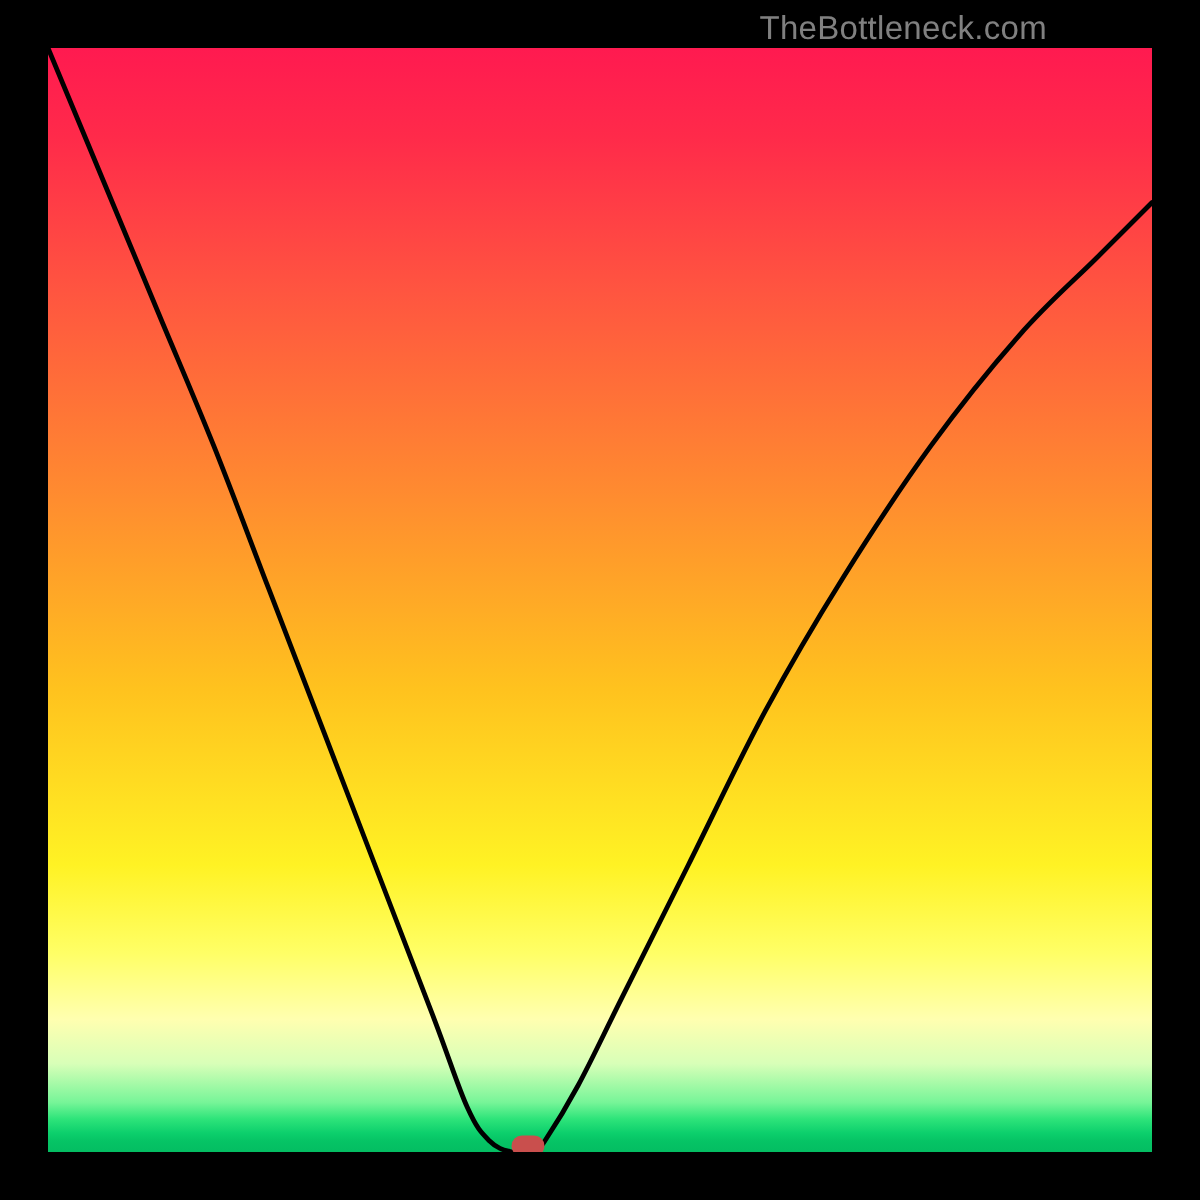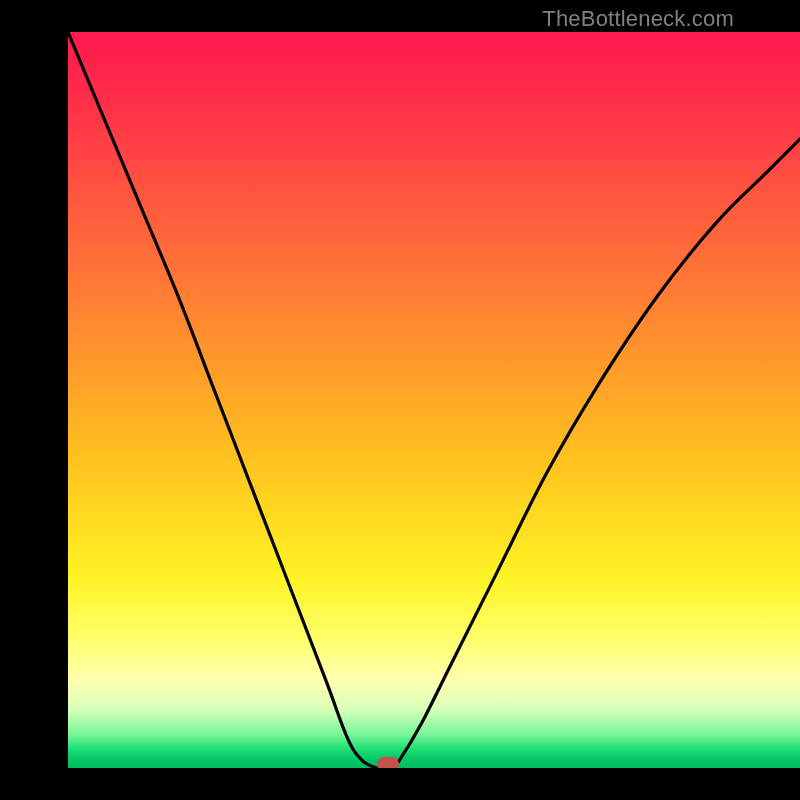--- a/index.html
+++ b/index.html
@@ -9,21 +9,20 @@
     height: 800px;
     background: #000;
     overflow: hidden;
     font-family: Arial, Helvetica, sans-serif;
   }
   .frame {
     position: relative;
     width: 712px;
     height: 800px;
     background: #000;
-    margin-left: 36px;
   }
   .watermark {
     position: absolute;
     top: 6px;
     right: 14px;
     color: #808080;
     font-size: 22px;
     font-weight: 500;
     letter-spacing: 0.2px;
     z-index: 10;

